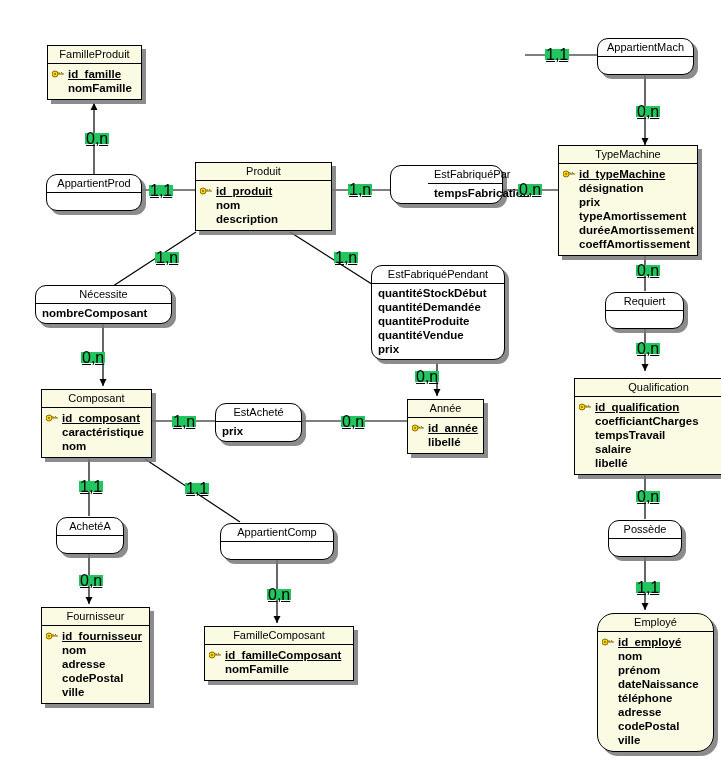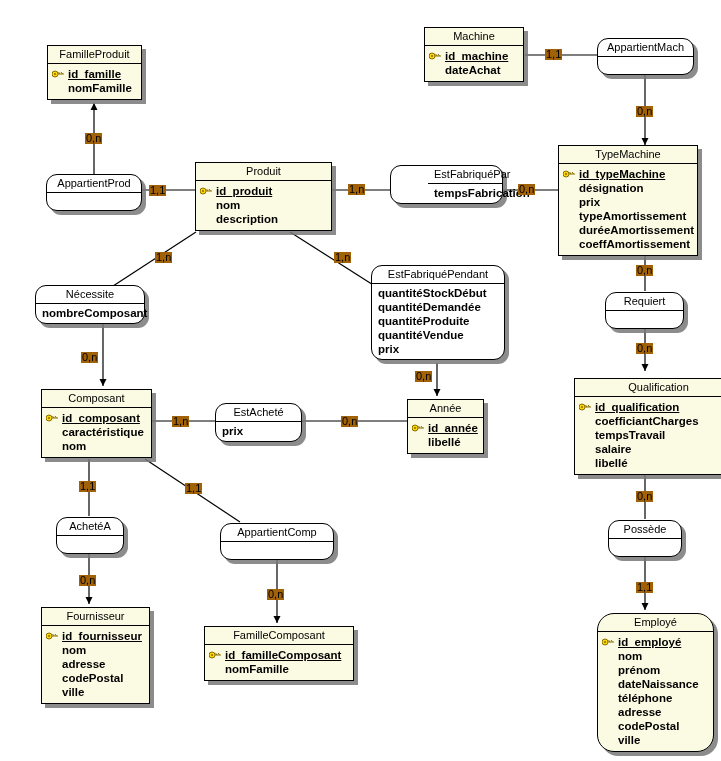--- a/index.html
+++ b/index.html
@@ -15,21 +15,21 @@
   .attr.pk{text-decoration:underline;}
   .keyicon{position:absolute;left:0;top:3px;width:13px;height:8px;}
 
   
   .rel{position:absolute;background:#ffffff;border:1px solid #000;border-radius:11px;box-shadow:4px 4px 0 0 rgba(120,120,120,.85);box-sizing:border-box;}
   .rel .rel-title{text-align:center;font-size:11px;color:#000;line-height:12px;padding:2px 6px 3px 6px;border-bottom:1px solid #000;white-space:nowrap;}
   .rel .rel-attrs{padding:2px 6px 3px 6px;min-height:12px;}
   .rel .rel-attrs .attr{padding-left:0;font-size:11.5px;}
 
   
-  .card{position:absolute;font-size:11px;color:#000;background:#a16207;line-height:11px;padding:0 1px;white-space:nowrap;}
+  .card{position:absolute;font-size:16px;color:#000;background:#22c55e;line-height:11px;padding:0 1px;white-space:nowrap;text-decoration:underline;}
 </style>
 </head>
 <body>
 
 <div id="canvas">
 
   <svg class="links" viewBox="0 0 721 761">
     <defs>
       <marker id="arrow" markerWidth="8" markerHeight="8" refX="6" refY="3" orient="auto" markerUnits="strokeWidth">
         <path d="M0,0 L6,3 L0,6 z" fill="#000"></path>
@@ -87,34 +87,20 @@
             <circle cx="3" cy="4" r="3" fill="#ffd700" stroke="#8a6d00" stroke-width="1"></circle>
             <circle cx="3" cy="4" r="1" fill="#8a6d00"></circle>
             <path d="M6 4 h6 M8 4 l-1.5 -2 M10.5 4 l-1.5 -2" stroke="#8a6d00" stroke-width="1" fill="none"></path>
           </svg>
         <span>id_famille</span>
       </div>
       <div class="attr"><span>nomFamille</span></div>
     </div>
   </div>
 
-  <div class="entity" style="left:424px;top:27px;width:100px;">
-    <div class="ent-title">Machine</div>
-    <div class="ent-attrs">
-      <div class="attr pk">
-        <svg class="keyicon" viewBox="0 0 13 8">
-            <circle cx="3" cy="4" r="3" fill="#ffd700" stroke="#8a6d00" stroke-width="1"></circle>
-            <circle cx="3" cy="4" r="1" fill="#8a6d00"></circle>
-            <path d="M6 4 h6 M8 4 l-1.5 -2 M10.5 4 l-1.5 -2" stroke="#8a6d00" stroke-width="1" fill="none"></path>
-          </svg>
-        <span>id_machine</span>
-      </div>
-      <div class="attr"><span>dateAchat</span></div>
-    </div>
-  </div>
 
   <div class="entity" style="left:195px;top:162px;width:137px;">
     <div class="ent-title">Produit</div>
     <div class="ent-attrs">
       <div class="attr pk">
         <svg class="keyicon" viewBox="0 0 13 8">
             <circle cx="3" cy="4" r="3" fill="#ffd700" stroke="#8a6d00" stroke-width="1"></circle>
             <circle cx="3" cy="4" r="1" fill="#8a6d00"></circle>
             <path d="M6 4 h6 M8 4 l-1.5 -2 M10.5 4 l-1.5 -2" stroke="#8a6d00" stroke-width="1" fill="none"></path>
           </svg>
@@ -268,21 +254,21 @@
     <div class="rel-title">EstFabriquéPendant</div>
     <div class="rel-attrs">
       <div class="attr"><span>quantitéStockDébut</span></div>
       <div class="attr"><span>quantitéDemandée</span></div>
       <div class="attr"><span>quantitéProduite</span></div>
       <div class="attr"><span>quantitéVendue</span></div>
       <div class="attr"><span>prix</span></div>
     </div>
   </div>
 
-  <div class="rel" style="left:35px;top:285px;width:110px;">
+  <div class="rel" style="left:35px;top:285px;width:137px;">
     <div class="rel-title">Nécessite</div>
     <div class="rel-attrs">
       <div class="attr"><span>nombreComposant</span></div>
     </div>
   </div>
 
   <div class="rel" style="left:215px;top:403px;width:87px;">
     <div class="rel-title">EstAcheté</div>
     <div class="rel-attrs">
       <div class="attr"><span>prix</span></div>

